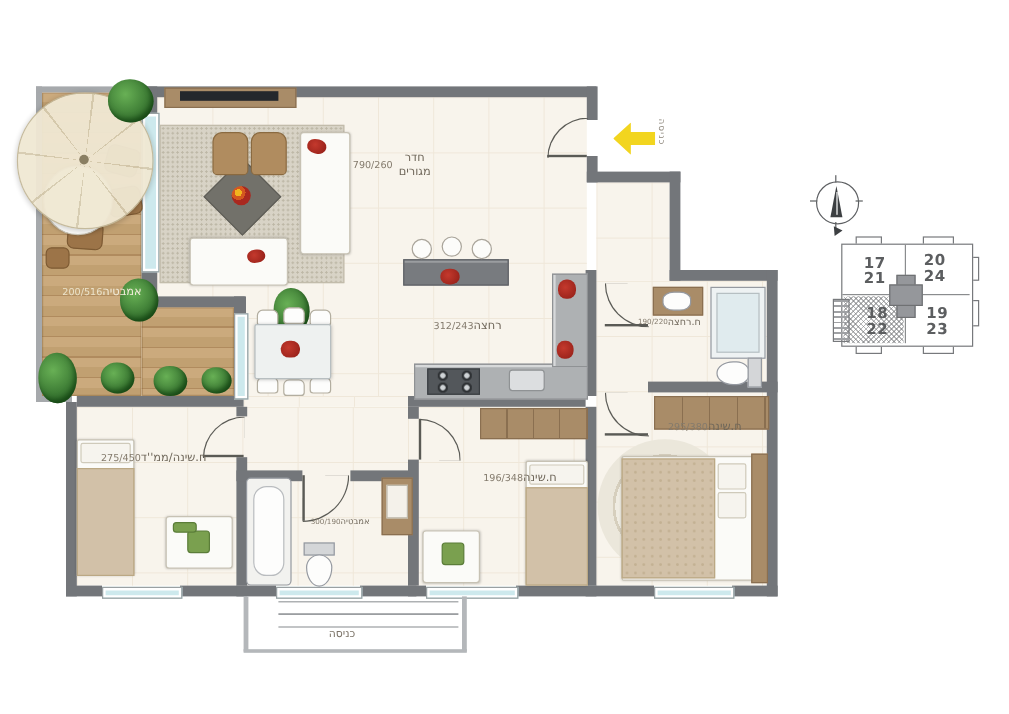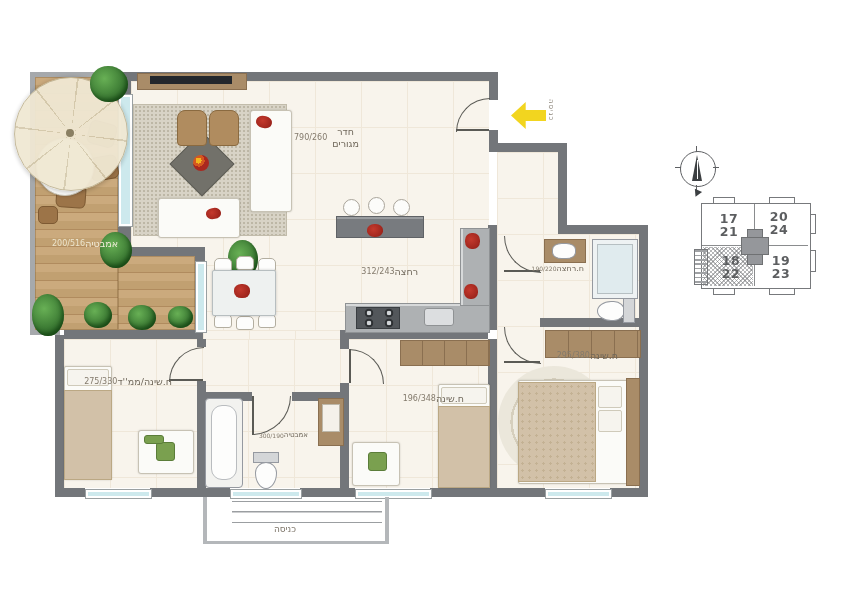--- a/index.html
+++ b/index.html
@@ -253,21 +253,21 @@
   <div class="lbl" style="left:548px;top:350px;width:70px">
     <span>ח.שינה</span>
       <span class="dims">295/380</span>
   </div>
   <div class="lbl" style="left:400px;top:393px;width:64px">
     <span>ח.שינה</span>
       <span class="dims">196/348</span>
   </div>
   <div class="lbl" style="left:88px;top:376px;width:84px">
     <span>ח.שינה/ממ''ד</span>
-      <span class="dims">275/330</span>
+      <span class="dims">275/450</span>
   </div>
   <div class="lbl lbl-sm" style="left:248px;top:431px;width:60px">
     <span>אמבטיה</span>
       <span class="dims">300/190</span>
   </div>
   <div class="lbl" style="left:240px;top:524px;width:56px;font-size:9px;color:#7c7468">
     <span>כניסה</span>
   </div>
 
 

